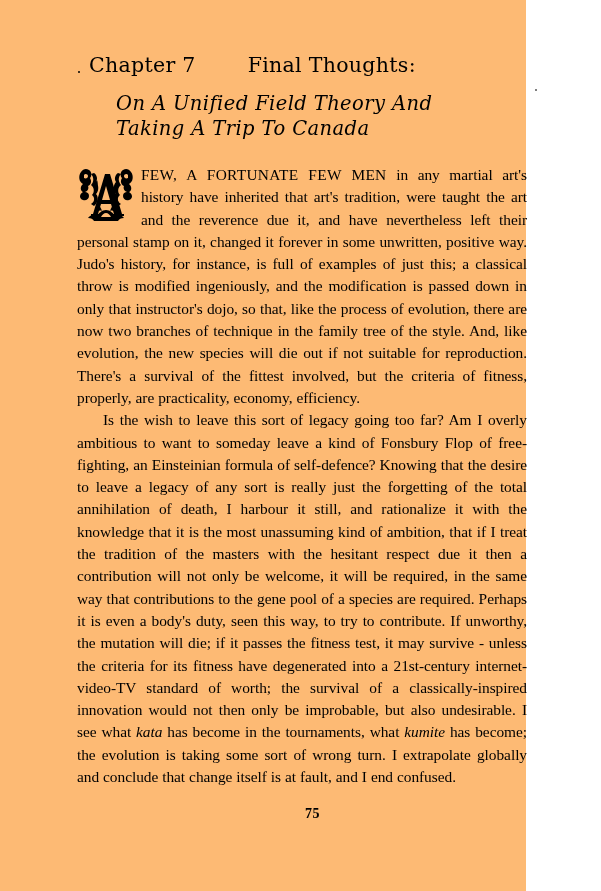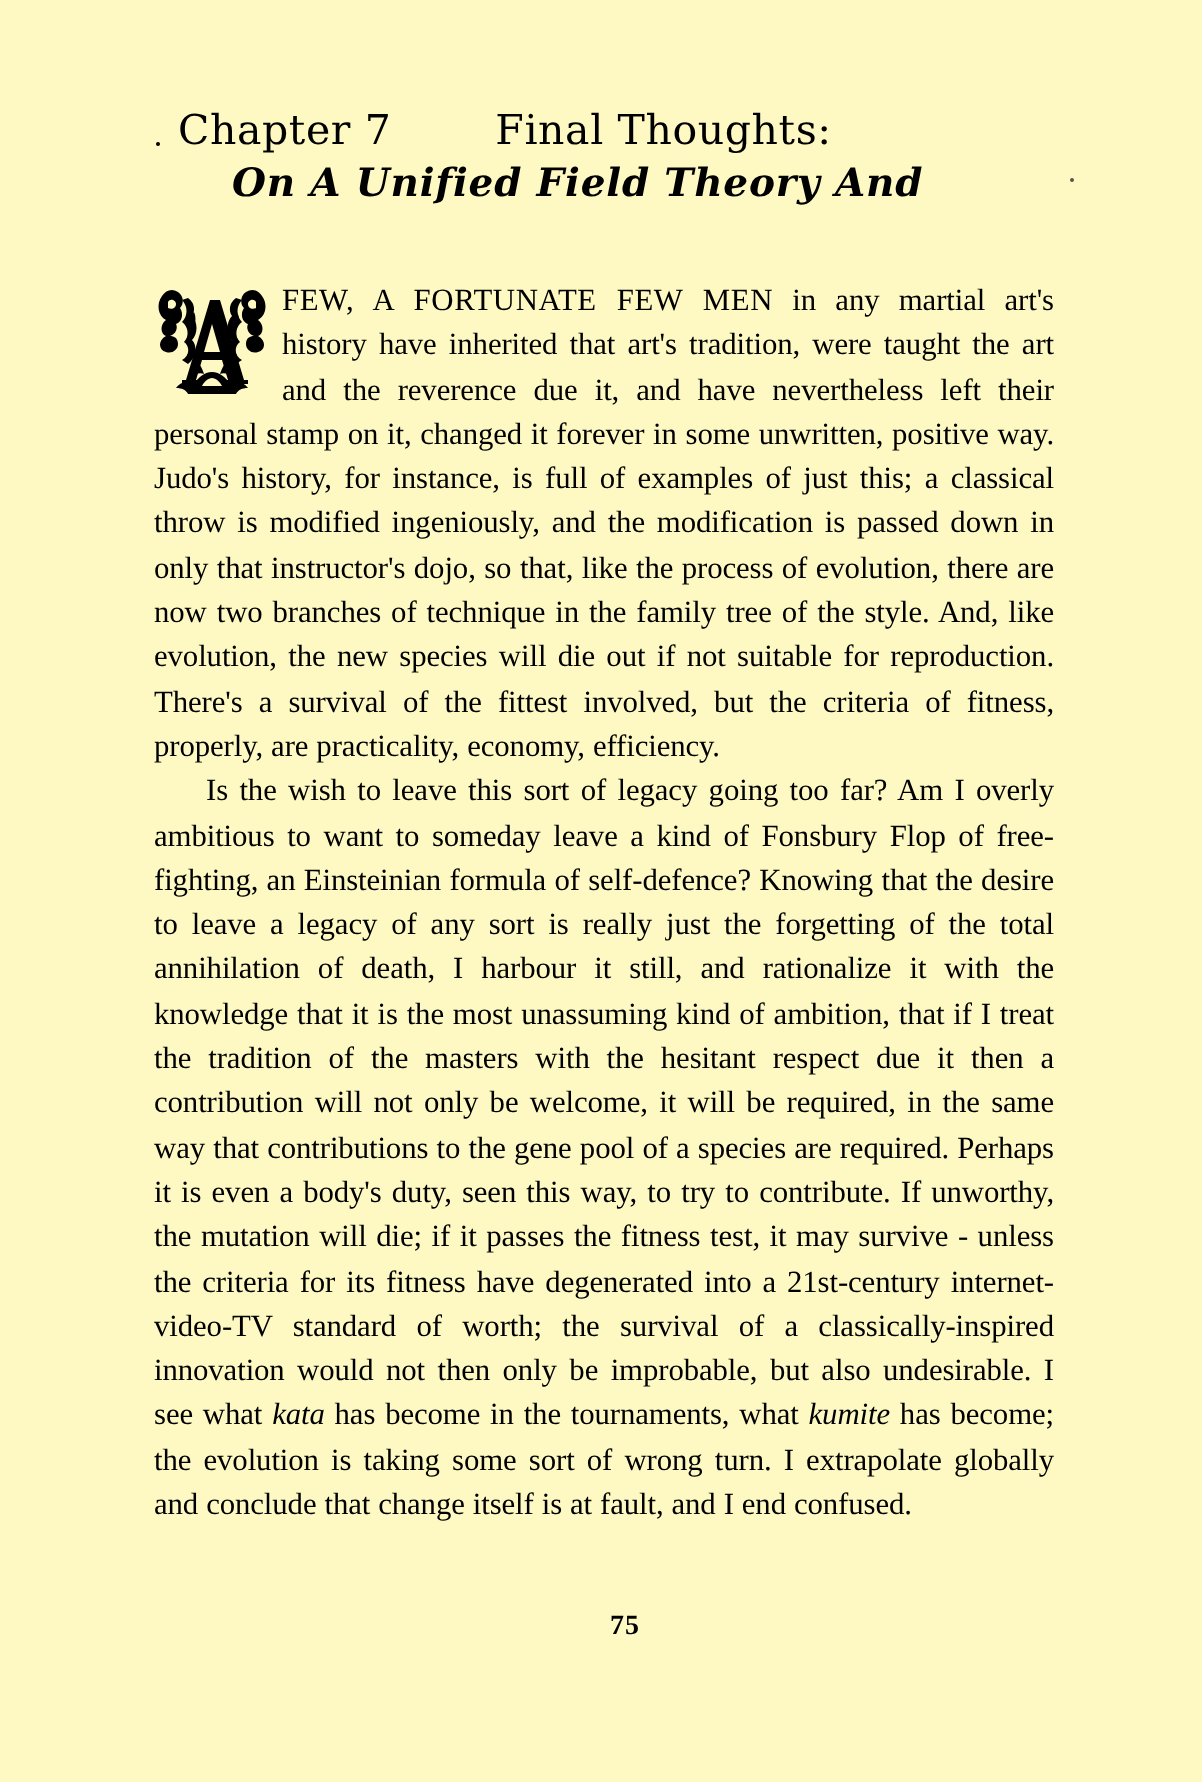--- a/index.html
+++ b/index.html
@@ -12,23 +12,23 @@
     width: 601px;
     height: 891px;
     overflow: hidden;
     font-family: "Liberation Serif", "DejaVu Serif", serif;
     color: #000000;
     -webkit-font-smoothing: none;
   }
 
   .page {
     position: relative;
-    width: 601px;
+    width: 526px;
     height: 891px;
-    background: #fef9c3;
+    background: #fdba74;
   }
 
   
   .chapter-head {
     position: absolute;
     left: 77px;
     top: 52px;
     width: 450px;
   }
   .head-line-1 {
@@ -45,21 +45,21 @@
   }
   .head-line-2,
   .head-line-3 {
     font-family: "DejaVu Serif", "Liberation Serif", serif;
     font-style: italic;
     font-size: 19.5px;
     line-height: 25px;
     letter-spacing: 0.4px;
     padding-left: 39px;
   }
-  .head-line-2 { margin-top: 1px; font-weight: bold; }
+  .head-line-2 { margin-top: 13px; }
 
   .head-speck {
     position: absolute;
     left: 78px;
     top: 71px;
     width: 2px;
     height: 2px;
     background: #000;
     border-radius: 50%;
   }
@@ -70,21 +70,21 @@
     width: 2px;
     height: 2px;
     background: #555;
     border-radius: 50%;
   }
 
   
   .body-col {
     position: absolute;
     left: 77px;
-    top: 140px;
+    top: 164px;
     width: 450px;
   }
 
   p.para {
     margin: 0;
     font-size: 15.4px;
     line-height: 22.3px;
     text-align: justify;
     text-justify: inter-word;
     letter-spacing: -0.05px;
@@ -127,20 +127,21 @@
 <body>
 
 <div class="page">
 
   <div class="head-speck"></div>
   <div class="edge-speck"></div>
 
   <div class="chapter-head">
     <div class="head-line-1"><span>Chapter 7</span><span class="gap"></span><span>Final Thoughts:</span></div>
     <div class="head-line-2">On A Unified Field Theory And</div>
+    <div class="head-line-3">Taking A Trip To Canada</div>
   </div>
 
   <div class="body-col">
 
     <p class="para dropcap-wrap">
       <span class="dropcap">
         <svg width="58" height="58" viewBox="0 0 58 58" aria-hidden="true">
           <g fill="#000000">
 
             <path d="M4 6 C1 10 2 16 6 18 C3 20 3 25 6 26 C2 28 2 33 6 34 C9 35 12 33 12 30 C12 27 10 26 8 26 C11 25 12 22 11 20 C14 19 15 15 13 12 C15 10 15 6 12 4 C9 2 6 3 4 6 Z M7 9 C8 7 11 8 11 10 C11 12 9 13 7 12 Z"></path>

